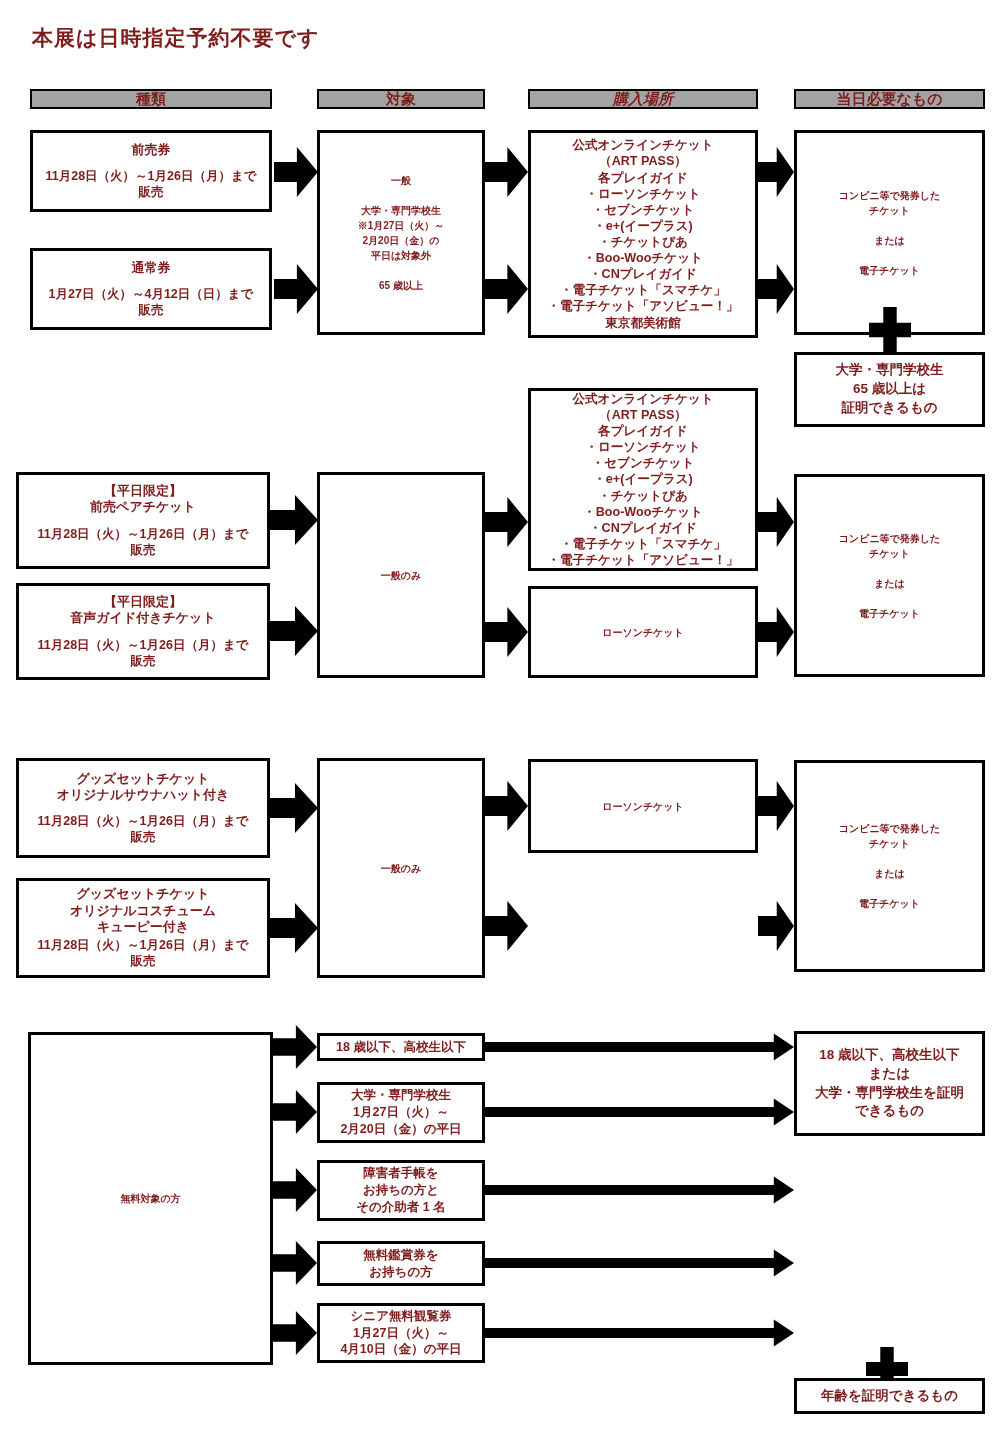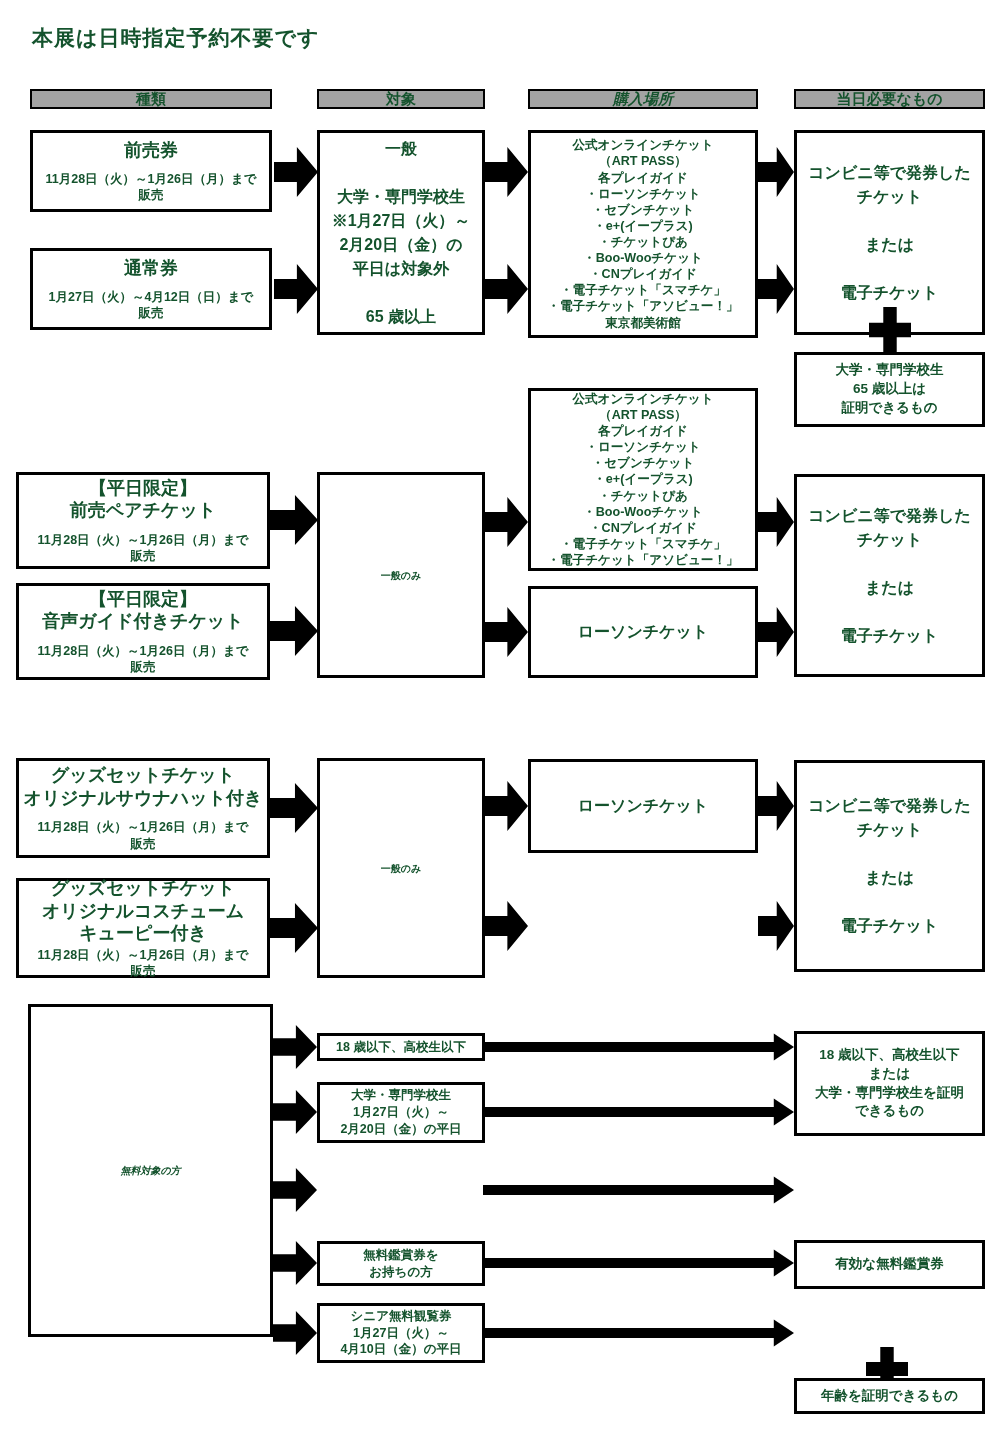--- a/index.html
+++ b/index.html
@@ -1,28 +1,28 @@
 <!DOCTYPE html>
 <html><head>
 <meta charset="utf-8">
 <style>
   html,body{margin:0;padding:0;background:#fff;}
   .page{position:relative;width:1000px;height:1444px;background:#fff;overflow:hidden;
-        font-family:"Liberation Sans",sans-serif;font-weight:bold;color:#14532d;border-radius:32px;}
+        font-family:"Liberation Sans",sans-serif;font-weight:bold;color:#7f1d1d;border-radius:32px;}
   .title{position:absolute;left:32px;top:24px;font-size:21px;letter-spacing:1px;}
   .hdr{position:absolute;height:20px;background:#a3a3a3;border:2px solid #000;box-sizing:border-box;
        display:flex;align-items:center;justify-content:center;font-size:15px;}
   .box{position:absolute;background:#fff;border:3px solid #000;box-sizing:border-box;
        display:flex;flex-direction:column;align-items:center;justify-content:center;
        text-align:center;padding:3px 4px;}
   .pre{white-space:pre-line;}
-  .bt{font-size:18px;line-height:1.25;}
+  .bt{font-size:13px;line-height:1.25;}
   .bb{font-size:12.5px;line-height:1.3;margin-top:10px;}
   .f15{font-size:10px;line-height:1.5;}
-  .f14{font-size:16px;line-height:1.5;}
+  .f14{font-size:10px;line-height:1.5;}
   .f13{font-size:13.5px;line-height:1.4;}
   .f12{font-size:12.5px;line-height:1.35;}
   .list{font-size:12.6px;line-height:1.28;}
   .arrow,.larrow,.plus{position:absolute;background:#000;}
   .arrow{clip-path:polygon(0 31%,52% 31%,52% 2%,100% 50%,52% 98%,52% 69%,0 69%);}
   .larrow{clip-path:polygon(0 32%,93.5% 32%,93.5% 2%,100% 50%,93.5% 98%,93.5% 68%,0 68%);}
   .plus{clip-path:polygon(34% 0,66% 0,66% 34%,100% 34%,100% 66%,66% 66%,66% 100%,34% 100%,34% 66%,0 66%,0 34%,34% 34%);}
 </style>
 </head>
 <body>
@@ -164,50 +164,52 @@
 
 電子チケット</div>
   </div>
   <div class="arrow" style="left:270px;top:782px;width:48px;height:52px;"></div>
   <div class="arrow" style="left:270px;top:902px;width:48px;height:52px;"></div>
   <div class="arrow" style="left:485px;top:780px;width:43px;height:52px;"></div>
   <div class="arrow" style="left:485px;top:900px;width:43px;height:52px;"></div>
   <div class="arrow" style="left:758px;top:780px;width:36px;height:52px;"></div>
   <div class="arrow" style="left:758px;top:900px;width:36px;height:52px;"></div>
 
-  <div class="box" style="left:28px;top:1004px;width:245px;height:333px;font-style:italic;">
+  <div class="box" style="left:28px;top:1032px;width:245px;height:333px;">
     <div class="f15">無料対象の方</div>
   </div>
 
   <div class="box" style="left:317px;top:1033px;width:168px;height:28px;">
     <div class="f12 pre">18 歳以下、高校生以下</div>
   </div>
   <div class="box" style="left:317px;top:1082px;width:168px;height:61px;">
     <div class="f12 pre">大学・専門学校生
 1月27日（火）～
 2月20日（金）の平日</div>
   </div>
+  <div class="box" style="left:317px;top:1160px;width:168px;height:61px;">
+    <div class="f12 pre">障害者手帳を
+お持ちの方と
+その介助者 1 名</div>
+  </div>
   <div class="box" style="left:317px;top:1241px;width:168px;height:45px;">
     <div class="f12 pre">無料鑑賞券を
 お持ちの方</div>
   </div>
   <div class="box" style="left:317px;top:1303px;width:168px;height:60px;">
     <div class="f12 pre">シニア無料観覧券
 1月27日（火）～
 4月10日（金）の平日</div>
   </div>
 
   <div class="box" style="left:794px;top:1031px;width:191px;height:105px;">
     <div class="f13 pre">18 歳以下、高校生以下
 または
 大学・専門学校生を証明
 できるもの</div>
-  </div>
-  <div class="box" style="left:794px;top:1240px;width:191px;height:49px;">
-    <div class="f13">有効な無料鑑賞券</div>
   </div>
   <div class="plus" style="left:866px;top:1347px;width:42px;height:44px;"></div>
   <div class="box" style="left:794px;top:1378px;width:191px;height:36px;">
     <div class="f13">年齢を証明できるもの</div>
   </div>
 
   <div class="arrow" style="left:273px;top:1024px;width:44px;height:46px;"></div>
   <div class="arrow" style="left:273px;top:1089px;width:44px;height:46px;"></div>
   <div class="arrow" style="left:273px;top:1167px;width:44px;height:46px;"></div>
   <div class="arrow" style="left:273px;top:1240px;width:44px;height:46px;"></div>

